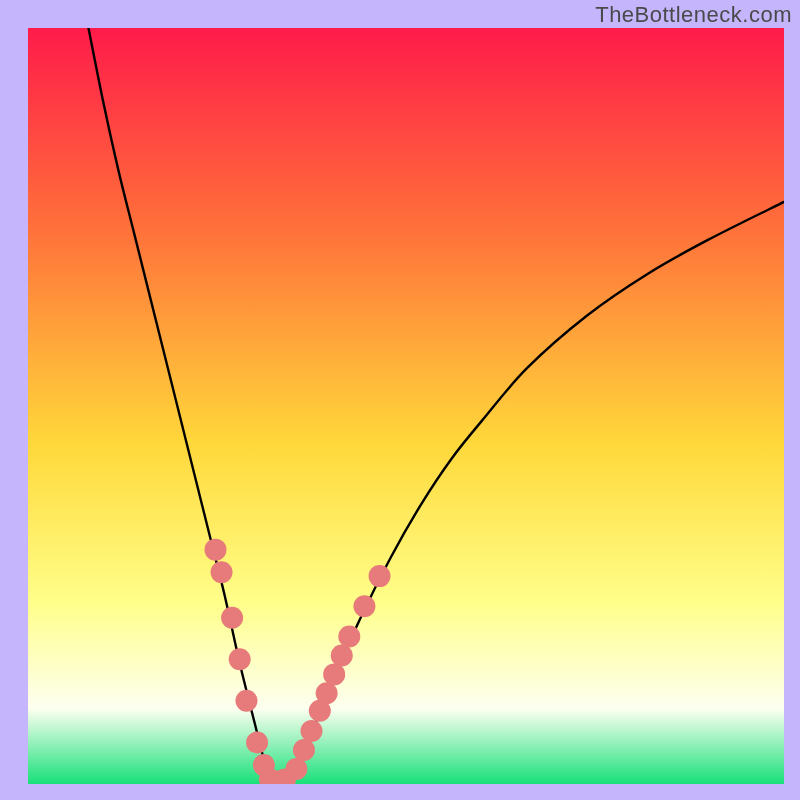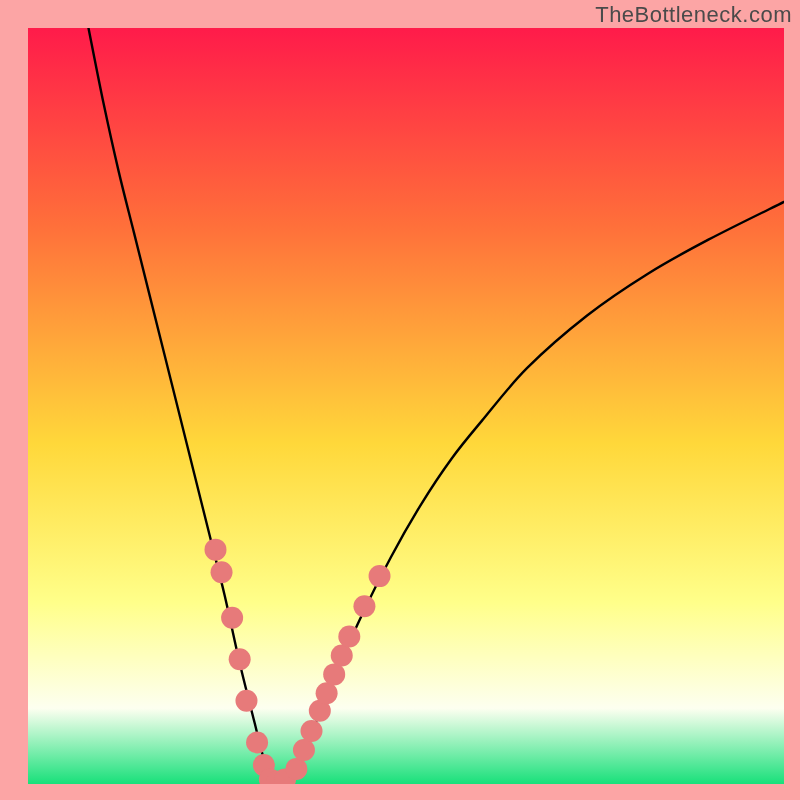--- a/index.html
+++ b/index.html
@@ -8,21 +8,21 @@
     width: 800px;
     height: 800px;
     overflow: hidden;
     background: #000;
     font-family: Arial, Helvetica, sans-serif;
   }
   .frame {
     position: relative;
     width: 800px;
     height: 800px;
-    background: #fca5a5;
+    background: #c4b5fd;
   }
   .watermark {
     position: absolute;
     top: 2px;
     right: 8px;
     color: #4a4a4a;
     font-size: 22px;
     font-weight: 400;
     letter-spacing: 0.5px;
     z-index: 5;

